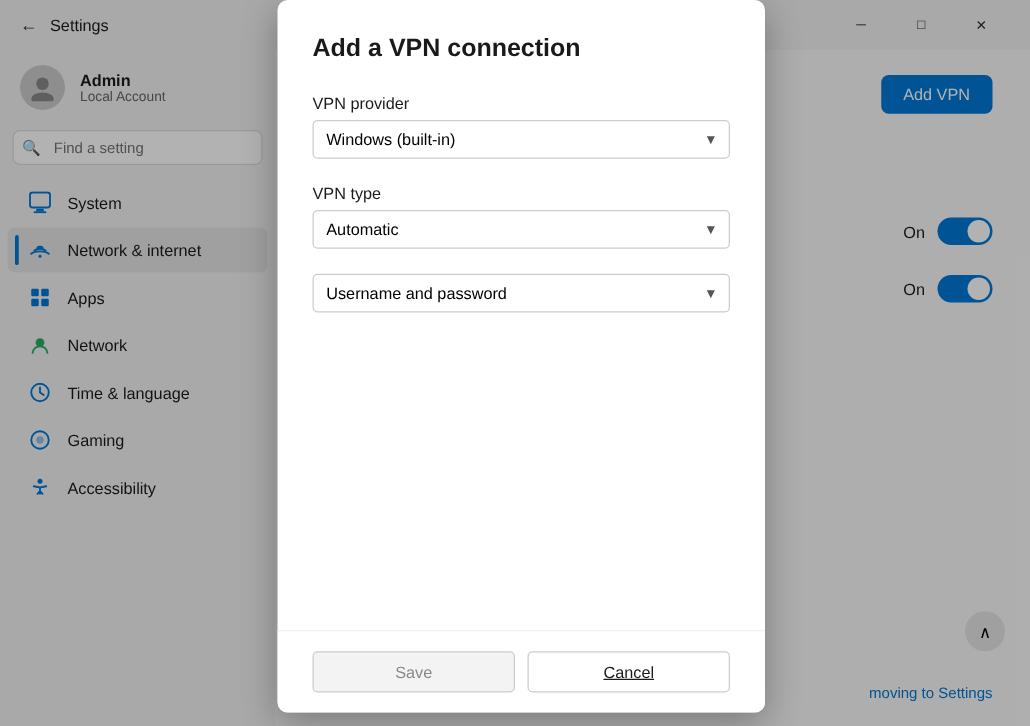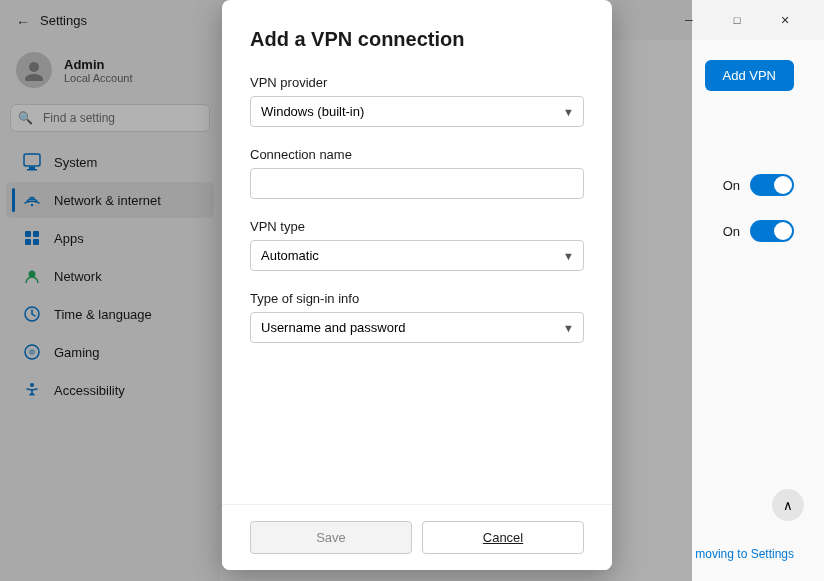--- a/index.html
+++ b/index.html
@@ -240,21 +240,21 @@
       cursor: pointer;
       display: flex;
       align-items: center;
       justify-content: center;
     }
 
     
     .modal-overlay {
       position: absolute;
       top: 0; left: 0;
-      width: 692px;
+      width: 824px;
       height: 581px;
       background: rgba(0,0,0,0.3);
       display: flex;
       align-items: flex-start;
       justify-content: center;
       padding-top: 0;
       z-index: 100;
     }
 
     .modal {
@@ -520,38 +520,33 @@
       <div class="form-group">
         <label class="form-label">VPN provider</label>
         <div class="select-wrapper">
           <select class="form-select">
             <option>Windows (built-in)</option>
           </select>
           <span class="select-chevron">▼</span>
         </div>
       </div>
 
-      <div class="form-group">
-        <label class="form-label">Connection name</label>
-        <input class="form-input" type="text" style="">
-      </div>
 
 
       <div class="form-group">
         <label class="form-label">VPN type</label>
         <div class="select-wrapper">
           <select class="form-select">
             <option>Automatic</option>
           </select>
           <span class="select-chevron">▼</span>
         </div>
       </div>
 
       <div class="form-group">
-        <label class="form-label">Type of sign-in info</label>
         <div class="select-wrapper">
           <select class="form-select">
             <option>Username and password</option>
           </select>
           <span class="select-chevron">▼</span>
         </div>
       </div>
     </div>
 
     <div class="modal-footer">

